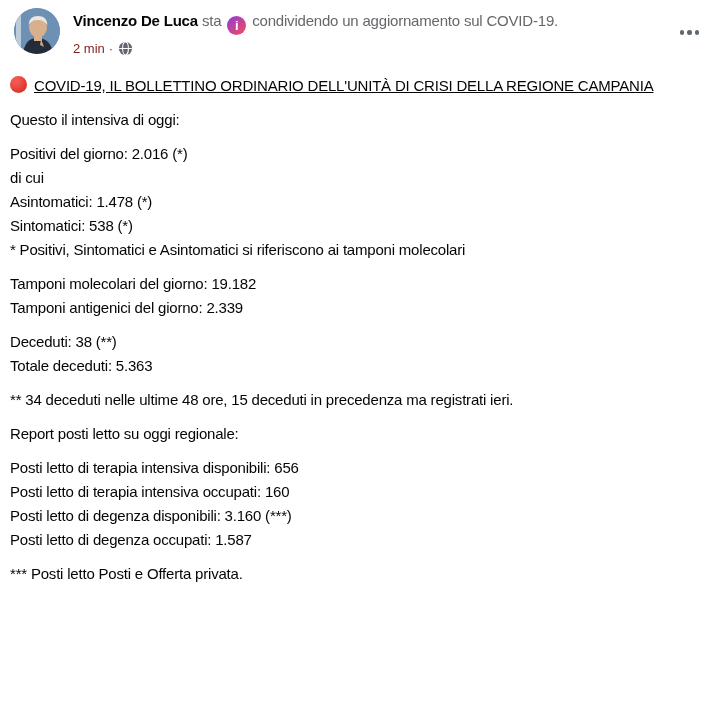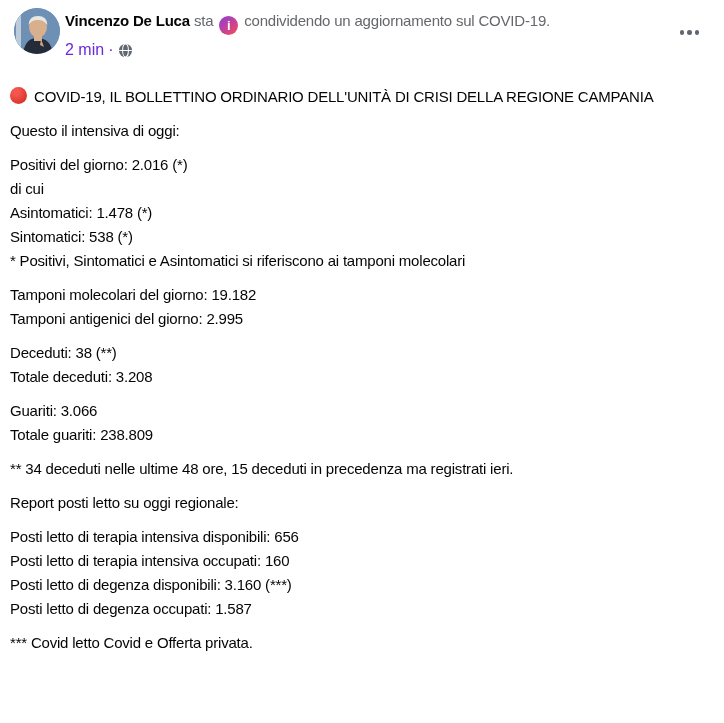--- a/index.html
+++ b/index.html
@@ -21,21 +21,21 @@
   }
   .avatar {
     flex: none;
     width: 46px; height: 46px;
     border-radius: 50%;
     overflow: hidden;
     cursor: pointer;
     background: #6e90b5;
   }
   .avatar svg { display: block; }
-  .header-col { margin-left: 5px; padding-top: 2px; max-width: 588px; }
+  .header-col { margin-left: 13px; padding-top: 2px; max-width: 588px; }
   .byline {
     font-size: 15px;
     line-height: 21px;
     color: #65676b;
     letter-spacing: -0.2px;
   }
   .author {
     font-weight: 700;
     color: #050505;
     cursor: pointer;
@@ -48,22 +48,22 @@
     color: #fff;
     font-size: 13px;
     font-weight: 700;
     text-align: center;
     line-height: 19px;
     vertical-align: -4px;
     margin: 0 2px;
   }
   .meta {
     margin-top: 6px;
-    font-size: 16px;
-    color: #6d28d9;
+    font-size: 13px;
+    color: #7f1d1d;
     display: flex;
     align-items: center;
   }
   .meta .sep { margin: 0 4px; }
   .meta .timestamp { cursor: pointer; }
   .globe-wrap { display: inline-flex; margin-left: 1px; }
 
   .menu-btn {
     position: absolute;
     top: 22px; right: 22px;
@@ -84,21 +84,21 @@
     padding: 14px 20px 0 10px;
     font-size: 15px;
     line-height: 24px;
     letter-spacing: -0.2px;
     color: #050505;
   }
   .post-body p {
     margin: 10px 0 0 0;
     white-space: pre-line;
   }
-  .post-body p.headline { margin-top: 12px; max-width: 692px; }
+  .post-body p.headline { margin-top: 4px; max-width: 692px; text-decoration: underline; }
   .red-dot {
     display: inline-block;
     width: 17px; height: 17px;
     border-radius: 50%;
     background: radial-gradient(circle at 35% 30%, #f2564f 20%, #d92f27 80%);
     margin-right: 7px;
     vertical-align: -2px;
   }
 </style>
 </head>
@@ -157,27 +157,25 @@
 
   <div class="post-body">
     <p class="headline"><span class="red-dot"></span><span>COVID-19, IL BOLLETTINO ORDINARIO DELL'UNITÀ DI CRISI DELLA REGIONE CAMPANIA</span></p>
     <p>Questo il intensiva di oggi:</p>
     <p>Positivi del giorno: 2.016 (*)
 di cui
 Asintomatici: 1.478 (*)
 Sintomatici: 538 (*)
 * Positivi, Sintomatici e Asintomatici si riferiscono ai tamponi molecolari</p>
     <p>Tamponi molecolari del giorno: 19.182
-Tamponi antigenici del giorno: 2.995</p>
+Tamponi antigenici del giorno: 2.339</p>
     <p>Deceduti: 38 (**)
-Totale deceduti: 3.208</p>
-    <p>Guariti: 3.066
-Totale guariti: 238.809</p>
+Totale deceduti: 5.363</p>
     <p>** 34 deceduti nelle ultime 48 ore, 15 deceduti in precedenza ma registrati ieri.</p>
     <p>Report posti letto su oggi regionale:</p>
     <p>Posti letto di terapia intensiva disponibili: 656
 Posti letto di terapia intensiva occupati: 160
 Posti letto di degenza disponibili: 3.160 (***)
 Posti letto di degenza occupati: 1.587</p>
-    <p>*** Covid letto Covid e Offerta privata.</p>
+    <p>*** Posti letto Posti e Offerta privata.</p>
   </div>
 
 </div>
 
 </body></html>

